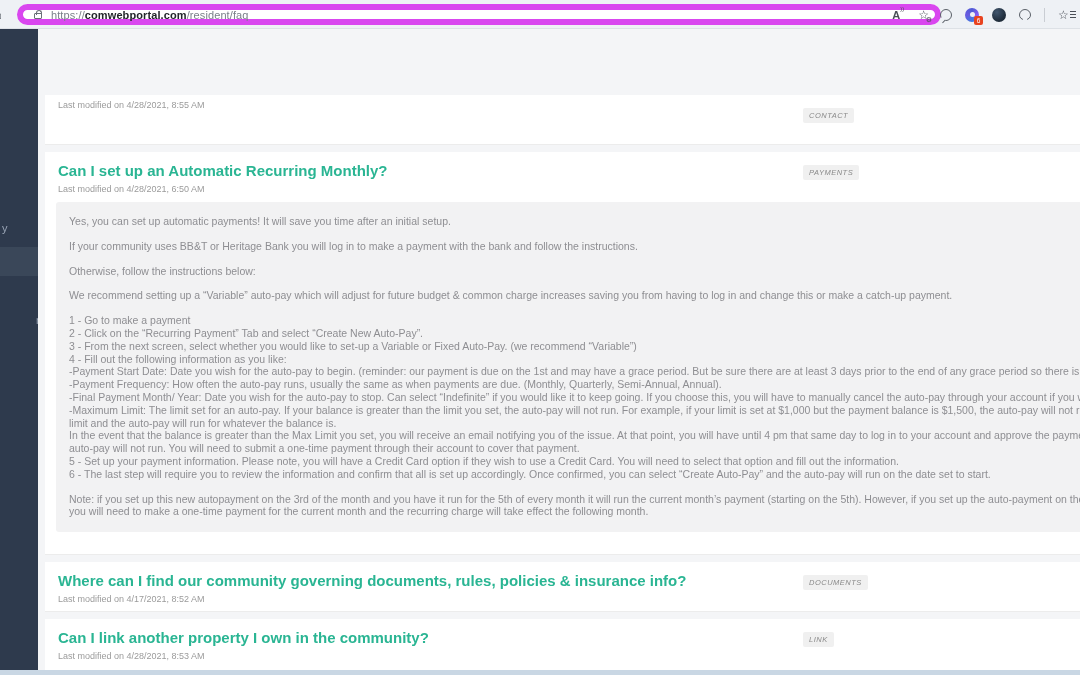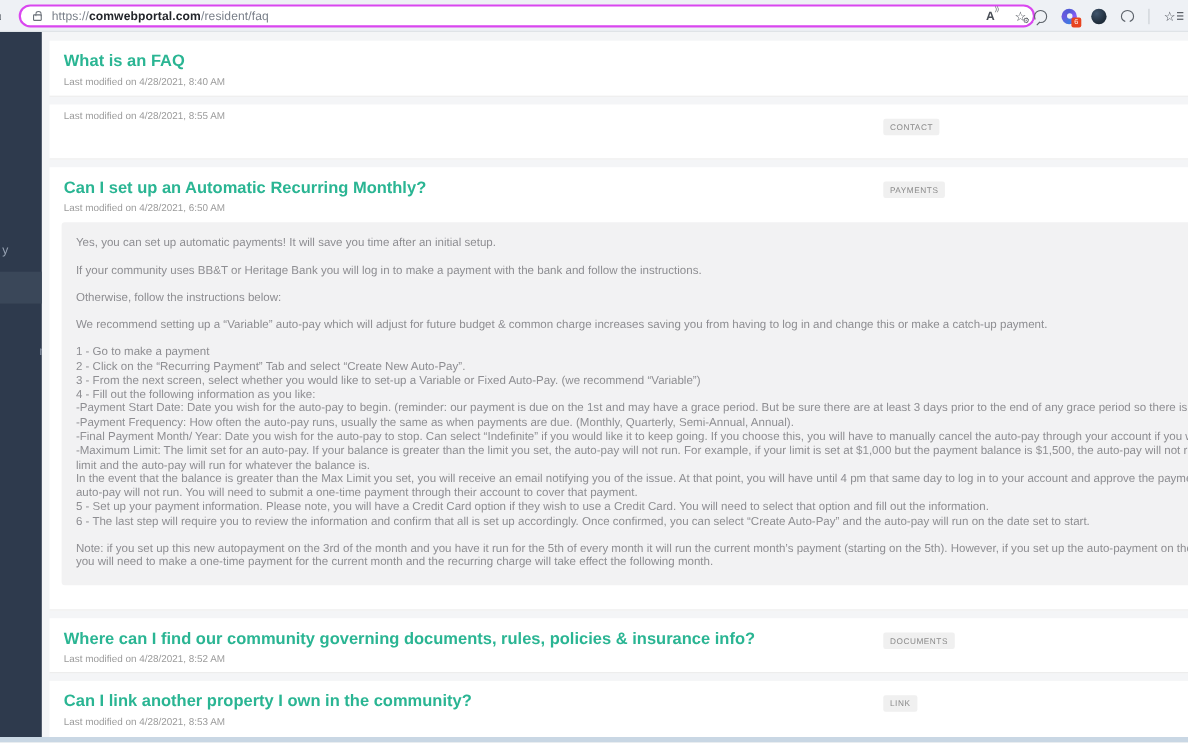--- a/index.html
+++ b/index.html
@@ -2,21 +2,21 @@
 <html><head>
 <meta charset="utf-8">
 <style>
   * { margin:0; padding:0; box-sizing:border-box; }
   html,body { width:1080px; height:675px; overflow:hidden; font-family:"Liberation Sans", sans-serif; }
   body { position:relative; background:#f4f5f7; }
 
   
   .chrome { position:absolute; left:0; top:0; width:1080px; height:29px; background:#eef1f5; border-bottom:1px solid #dde1e6; z-index:5; }
   .home-partial { position:absolute; left:-7px; top:5px; font-size:15px; color:#5a6068; }
-  .url-pill { position:absolute; left:17px; top:4px; width:924px; height:21px; background:#ffffff; border:2px solid #d946ef; border-radius:11px; display:flex; align-items:center; }
+  .url-pill { position:absolute; left:17px; top:4px; width:924px; height:21px; background:#ffffff; border:6px solid #d946ef; border-radius:11px; display:flex; align-items:center; }
   .lock-icon { position:relative; width:8px; height:6px; border:1.2px solid #6a7078; border-radius:1px; margin-left:11px; margin-top:3px; }
   .lock-icon::before { content:""; position:absolute; left:1px; top:-4px; width:4px; height:4px; border:1.2px solid #6a7078; border-bottom:none; border-radius:3px 3px 0 0; }
   .url-text { margin-left:9px; font-size:11px; color:#7a808a; letter-spacing:.1px; white-space:nowrap; }
   .url-text .domain { color:#23262b; font-weight:700; }
   .pill-right { position:absolute; right:6px; top:0; height:100%; display:flex; align-items:center; gap:14px; }
   .read-aloud { font-size:11px; color:#4a4f57; font-weight:700; position:relative; }
   .read-aloud sup { font-size:6px; font-weight:400; position:relative; top:-3px; }
   .star { font-size:12px; color:#4a4f57; position:relative; line-height:1; }
   .star .gear { position:absolute; right:-3px; bottom:-2px; font-size:7px; color:#4a4f57; }
   .chrome-icons { position:absolute; right:4px; top:0; height:29px; display:flex; align-items:center; gap:13px; }
@@ -38,21 +38,21 @@
   .side-frag { position:absolute; color:#99a4b5; font-size:11px; white-space:nowrap; }
   .side-frag1 { left:2px; top:193px; }
   .side-highlight { position:absolute; left:0; top:218px; width:38px; height:29px; background:#3a4759; }
   .side-frag2 { left:0px; top:285px;padding-left:36px; }
 
   
   .content { position:absolute; left:45px; top:29px; width:1035px; height:642px; }
   .card { position:absolute; left:0; width:1035px; background:#ffffff; border-bottom:1px solid #ececec; }
   .card .q { margin:10px 0 0 13px; font-size:15px; font-weight:700; color:#2ab593; cursor:pointer; }
   .card .mod { margin:5px 0 0 13px; font-size:9px; color:#9b9b9b; }
-  .tag { position:absolute; left:758px; top:13px; background:#f0f0f0; color:#8a8a8a; font-size:7.5px; letter-spacing:.5px; padding:3px 6px; border-radius:2px; }
+  .tag { position:absolute; left:758px; top:13px; background:#f0f0f0; color:#8a8a8a; font-size:7.5px; letter-spacing:.5px; padding:3px 6px; border-radius:2px;font-style:italic; }
   .card1 { top:8px;  height:51px; }
   .card2 { top:66px; height:50px; }
   .card3 { top:123px; height:403px; }
   .card4 { top:533px; height:50px; }
   .card5 { top:590px; height:52px; }
 
   .answer-box { position:absolute; left:11px; top:50px; width:1355px; background:#f2f2f3; border-radius:3px; padding:13px 14px 14px 13px; }
   .answer-box p { width:1320px; font-size:10.5px; line-height:12.8px; color:#8e8e92; margin-bottom:12px; }
   .answer-box p.steps { white-space:pre-line; margin-bottom:12px; }
   .answer-box p:last-child { margin-bottom:0; }
@@ -87,24 +87,20 @@
 </div>
 
 <div class="sidebar">
   <span class="side-frag side-frag1">y</span>
   <div class="side-highlight"></div>
   <span class="side-frag side-frag2">nits</span>
 </div>
 
 <div class="content">
 
-  <div class="card card1">
-    <div class="q">What is an FAQ</div>
-    <div class="mod">Last modified on 4/28/2021, 8:40 AM</div>
-  </div>
 
   <div class="card card2">
     <div class="mod">Last modified on 4/28/2021, 8:55 AM</div>
     <span class="tag">CONTACT</span>
   </div>
 
   <div class="card card3">
     <div class="q">Can I set up an Automatic Recurring Monthly?</div>
     <div class="mod">Last modified on 4/28/2021, 6:50 AM</div>
     <span class="tag">PAYMENTS</span>
@@ -123,21 +119,21 @@
 -Maximum Limit: The limit set for an auto-pay. If your balance is greater than the limit you set, the auto-pay will not run. For example, if your limit is set at $1,000 but the payment balance is $1,500, the auto-pay will not run. You can leave the box unchecked if you do not wish to set a limit and the auto-pay will run for whatever the balance is.
 In the event that the balance is greater than the Max Limit you set, you will receive an email notifying you of the issue. At that point, you will have until 4 pm that same day to log in to your account and approve the payment. If you fail to do so, the payment will not be approved and the auto-pay will not run. You will need to submit a one-time payment through their account to cover that payment.
 5 - Set up your payment information. Please note, you will have a Credit Card option if they wish to use a Credit Card. You will need to select that option and fill out the information.
 6 - The last step will require you to review the information and confirm that all is set up accordingly. Once confirmed, you can select “Create Auto-Pay” and the auto-pay will run on the date set to start.</p>
       <p>Note: if you set up this new autopayment on the 3rd of the month and you have it run for the 5th of every month it will run the current month’s payment (starting on the 5th). However, if you set up the auto-payment on the 3rd to run on the 1st of every month, since the 1st has passed, you will need to make a one-time payment for the current month and the recurring charge will take effect the following month.</p>
     </div>
   </div>
 
   <div class="card card4">
     <div class="q">Where can I find our community governing documents, rules, policies &amp; insurance info?</div>
-    <div class="mod">Last modified on 4/28/2021, 8:52 AM</div>
+    <div class="mod">Last modified on 4/17/2021, 8:52 AM</div>
     <span class="tag">DOCUMENTS</span>
   </div>
 
   <div class="card card5">
     <div class="q">Can I link another property I own in the community?</div>
     <div class="mod">Last modified on 4/28/2021, 8:53 AM</div>
     <span class="tag">LINK</span>
   </div>
 
 </div>

